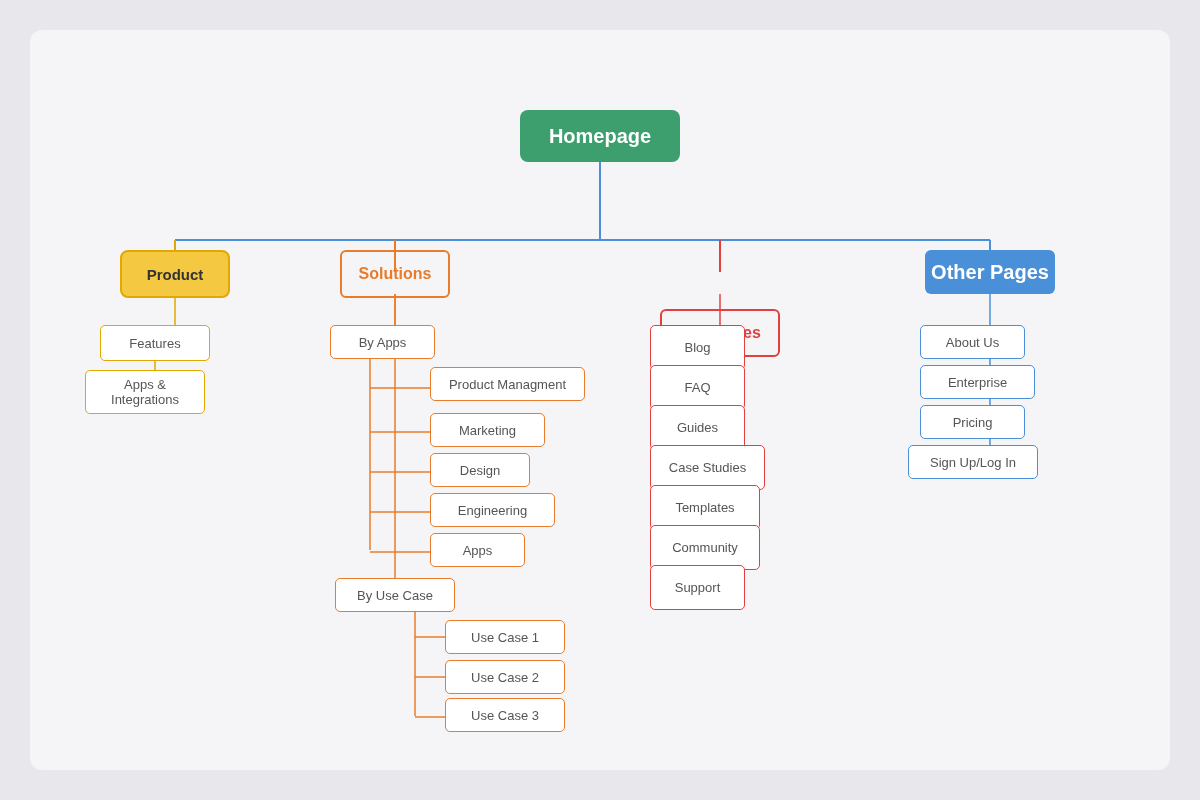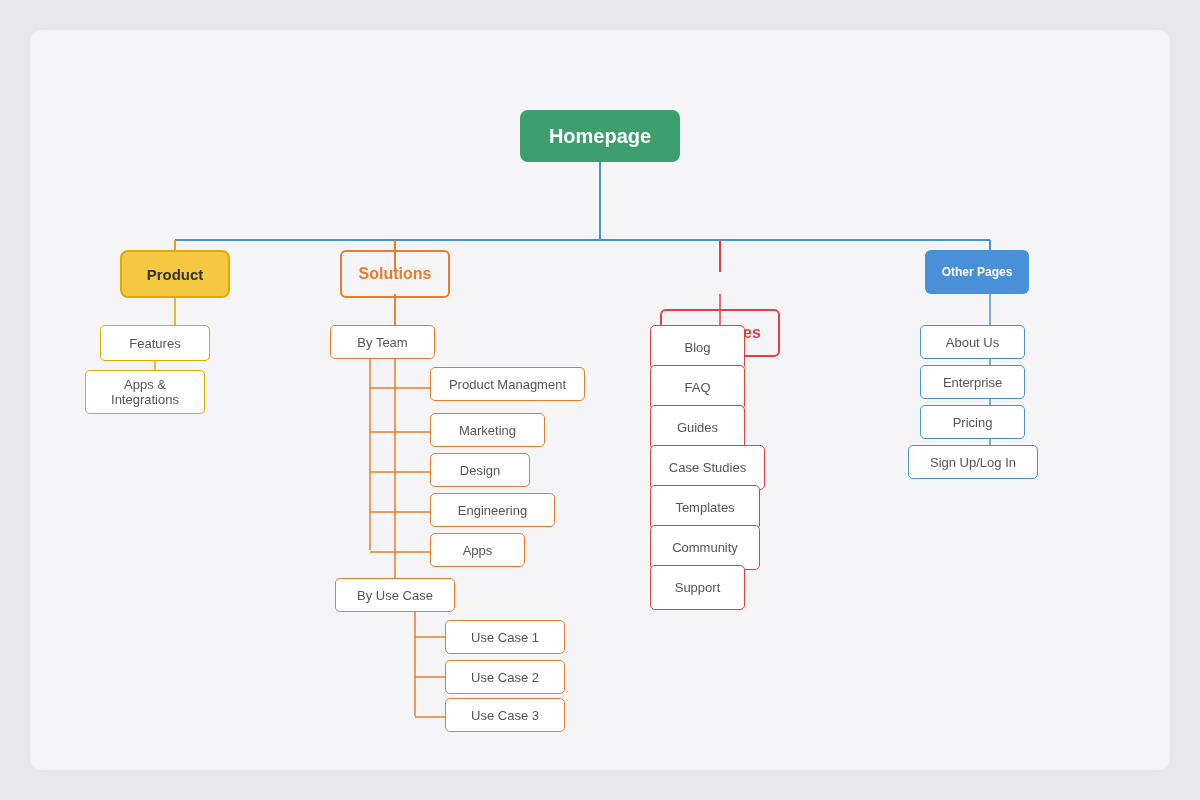--- a/index.html
+++ b/index.html
@@ -73,23 +73,23 @@
       border: 2px solid #e04040;
       width: 120px;
       height: 44px;
       font-size: 16px;
       border-radius: 6px;
     }
     
     .node-otherpages {
       background: #4a90d9;
       color: white;
-      width: 104px;
-      height: 44px;
-      font-size: 12px;
+      width: 130px;
+      height: 44px;
+      font-size: 20px;
       border-radius: 6px;
     }
     
     .node-yellow-leaf {
       background: white;
       color: #555;
       border: 1.5px solid #e0a800;
       font-size: 13px;
       font-weight: 500;
       border-radius: 5px;
@@ -210,21 +210,21 @@
   </div>
 
   <div class="node node-yellow-leaf" style="left:70px;top:295px;width:110px;">
     <span>Features</span>
   </div>
   <div class="node node-yellow-leaf" style="left:55px;top:340px;width:120px;min-height:44px;">
     <span>Apps &amp; Integrations</span>
   </div>
 
   <div class="node node-orange-leaf" style="left:300px;top:295px;width:105px;">
-    <span>By Team</span>
+    <span>By Apps</span>
   </div>
   <div class="node node-orange-leaf" style="left:400px;top:337px;width:155px;">
     <span>Product Managment</span>
   </div>
   <div class="node node-orange-leaf" style="left:400px;top:383px;width:115px;">
     <span>Marketing</span>
   </div>
   <div class="node node-orange-leaf" style="left:400px;top:423px;width:100px;">
     <span>Design</span>
   </div>
@@ -266,21 +266,21 @@
   <div class="node node-red-leaf" style="left:620px;top:495px;width:110px;">
     <span>Community</span>
   </div>
   <div class="node node-red-leaf" style="left:620px;top:535px;width:95px;">
     <span>Support</span>
   </div>
 
   <div class="node node-blue-leaf" style="left:890px;top:295px;width:105px;">
     <span>About Us</span>
   </div>
-  <div class="node node-blue-leaf" style="left:890px;top:335px;width:105px;">
+  <div class="node node-blue-leaf" style="left:890px;top:335px;width:115px;">
     <span>Enterprise</span>
   </div>
   <div class="node node-blue-leaf" style="left:890px;top:375px;width:105px;">
     <span>Pricing</span>
   </div>
   <div class="node node-blue-leaf" style="left:878px;top:415px;width:130px;">
     <span>Sign Up/Log In</span>
   </div>
 
 </div>

